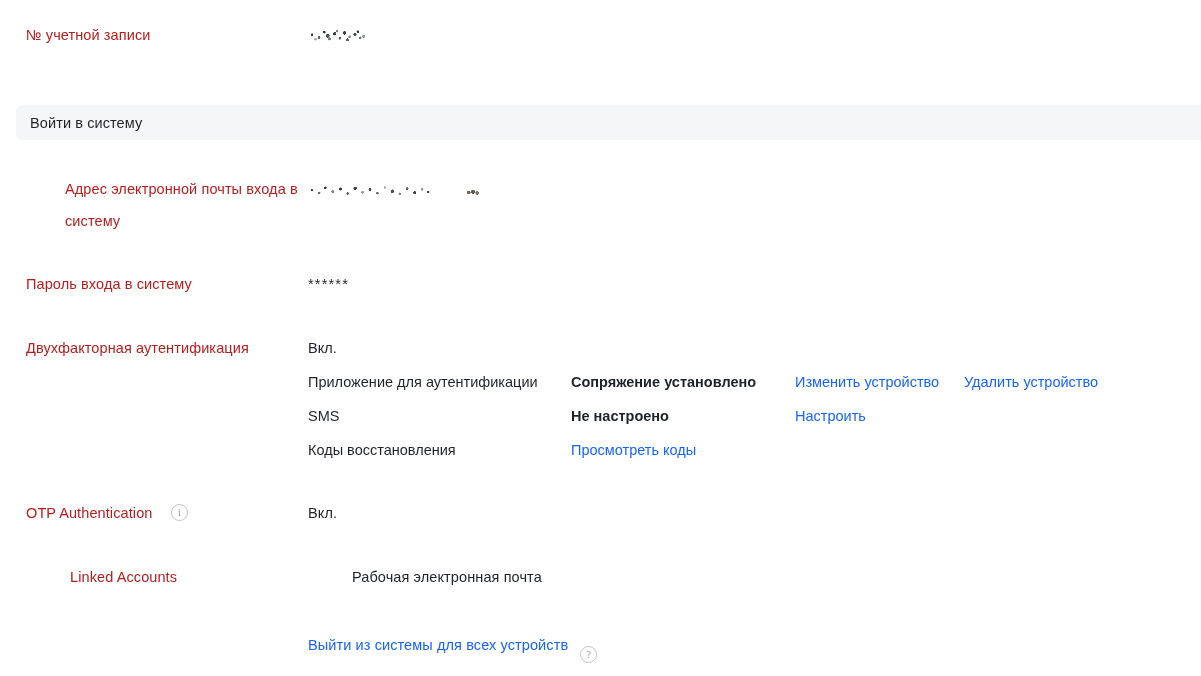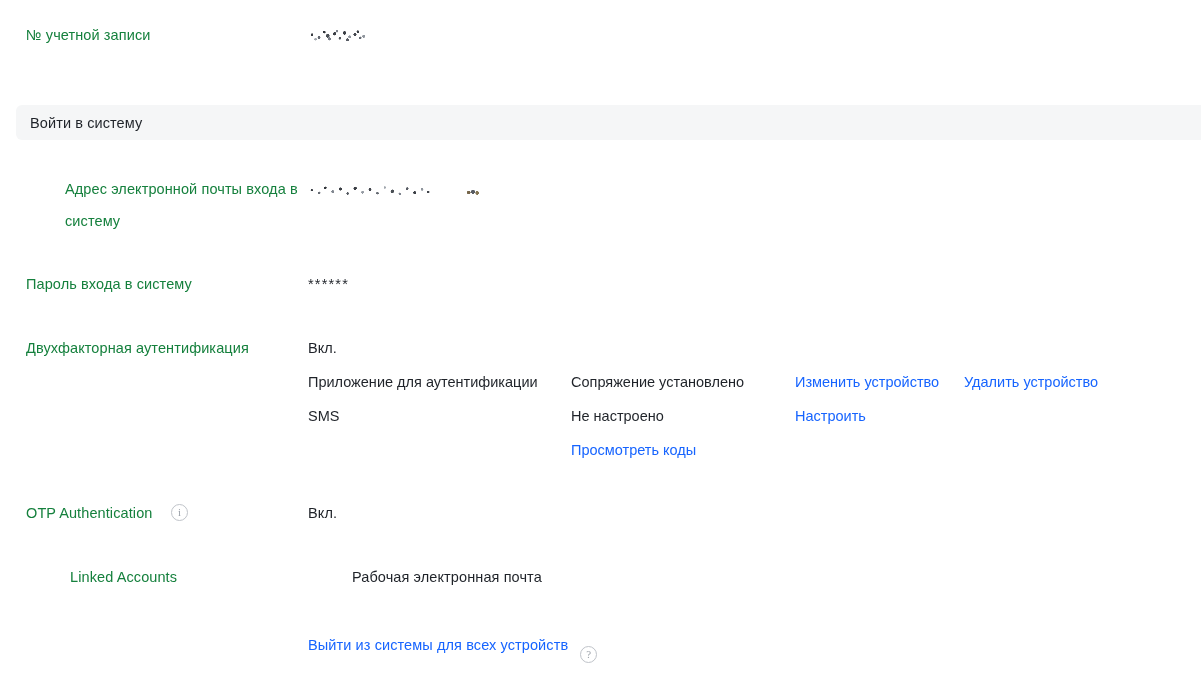--- a/index.html
+++ b/index.html
@@ -25,21 +25,21 @@
   
   .row {
     position: absolute;
     display: flex;
     align-items: flex-start;
   }
   .label-wrap {
     position: absolute;
     left: 26px;
     width: 270px;
-    color: #15803d;
+    color: #b91c1c;
     font-size: 14.5px;
     line-height: 34px;
     letter-spacing: .1px;
   }
   .value {
     color: #1f2329;
     font-size: 14.5px;
     line-height: 34px;
     letter-spacing: .1px;
   }
@@ -162,21 +162,21 @@
     font-family: "Liberation Sans", sans-serif;
   }
 
   
   #row-two-factor { top: 331px; left: 0; width: 1201px; }
   .mfa-status { color: #1f2329; font-size: 14.5px; line-height: 34px; }
   .mfa-table { position: absolute; left: 308px; top: 0; width: 880px; }
   .mfa-row { position: relative; height: 34px; }
   .mfa-name  { position: absolute; left: 0;   color: #1f2329; font-size: 14.5px; line-height: 34px; white-space: nowrap; }
   .mfa-state { position: absolute; left: 263px; font-size: 14.5px; line-height: 34px; white-space: nowrap; }
-  .mfa-state.text { color: #1f2329; }
+  .mfa-state.text { color: #1f2329; font-weight: bold; }
   .mfa-state.linkish { color: #1664ff; cursor: pointer; }
   .mfa-act1  { position: absolute; left: 487px; color: #1664ff; font-size: 14.5px; line-height: 34px; white-space: nowrap; cursor: pointer; }
   .mfa-act2  { position: absolute; left: 656px; color: #1664ff; font-size: 14.5px; line-height: 34px; white-space: nowrap; cursor: pointer; }
 
   
   #row-otp-auth { top: 496px; left: 0; width: 975px; height: 34px; }
 
   
   #row-linked-accounts { top: 560px; left: 0; width: 1089px; height: 34px; margin-left: 44px; }
 
@@ -257,20 +257,21 @@
         <span class="mfa-act2">Удалить устройство</span>
       </div>
 
       <div class="mfa-row">
         <span class="mfa-name">SMS</span>
         <span class="mfa-state text">Не настроено</span>
         <span class="mfa-act1">Настроить</span>
       </div>
 
       <div class="mfa-row">
+        <span class="mfa-name">Коды восстановления</span>
         <span class="mfa-state linkish">Просмотреть коды</span>
       </div>
 
     </div>
   </div>
 
   <div class="row" id="row-otp-auth">
     <div class="label-wrap">OTP Authentication</div>
     <span class="circle-icon" id="info-icon-otp-auth">i</span>
     <div class="value-col">

